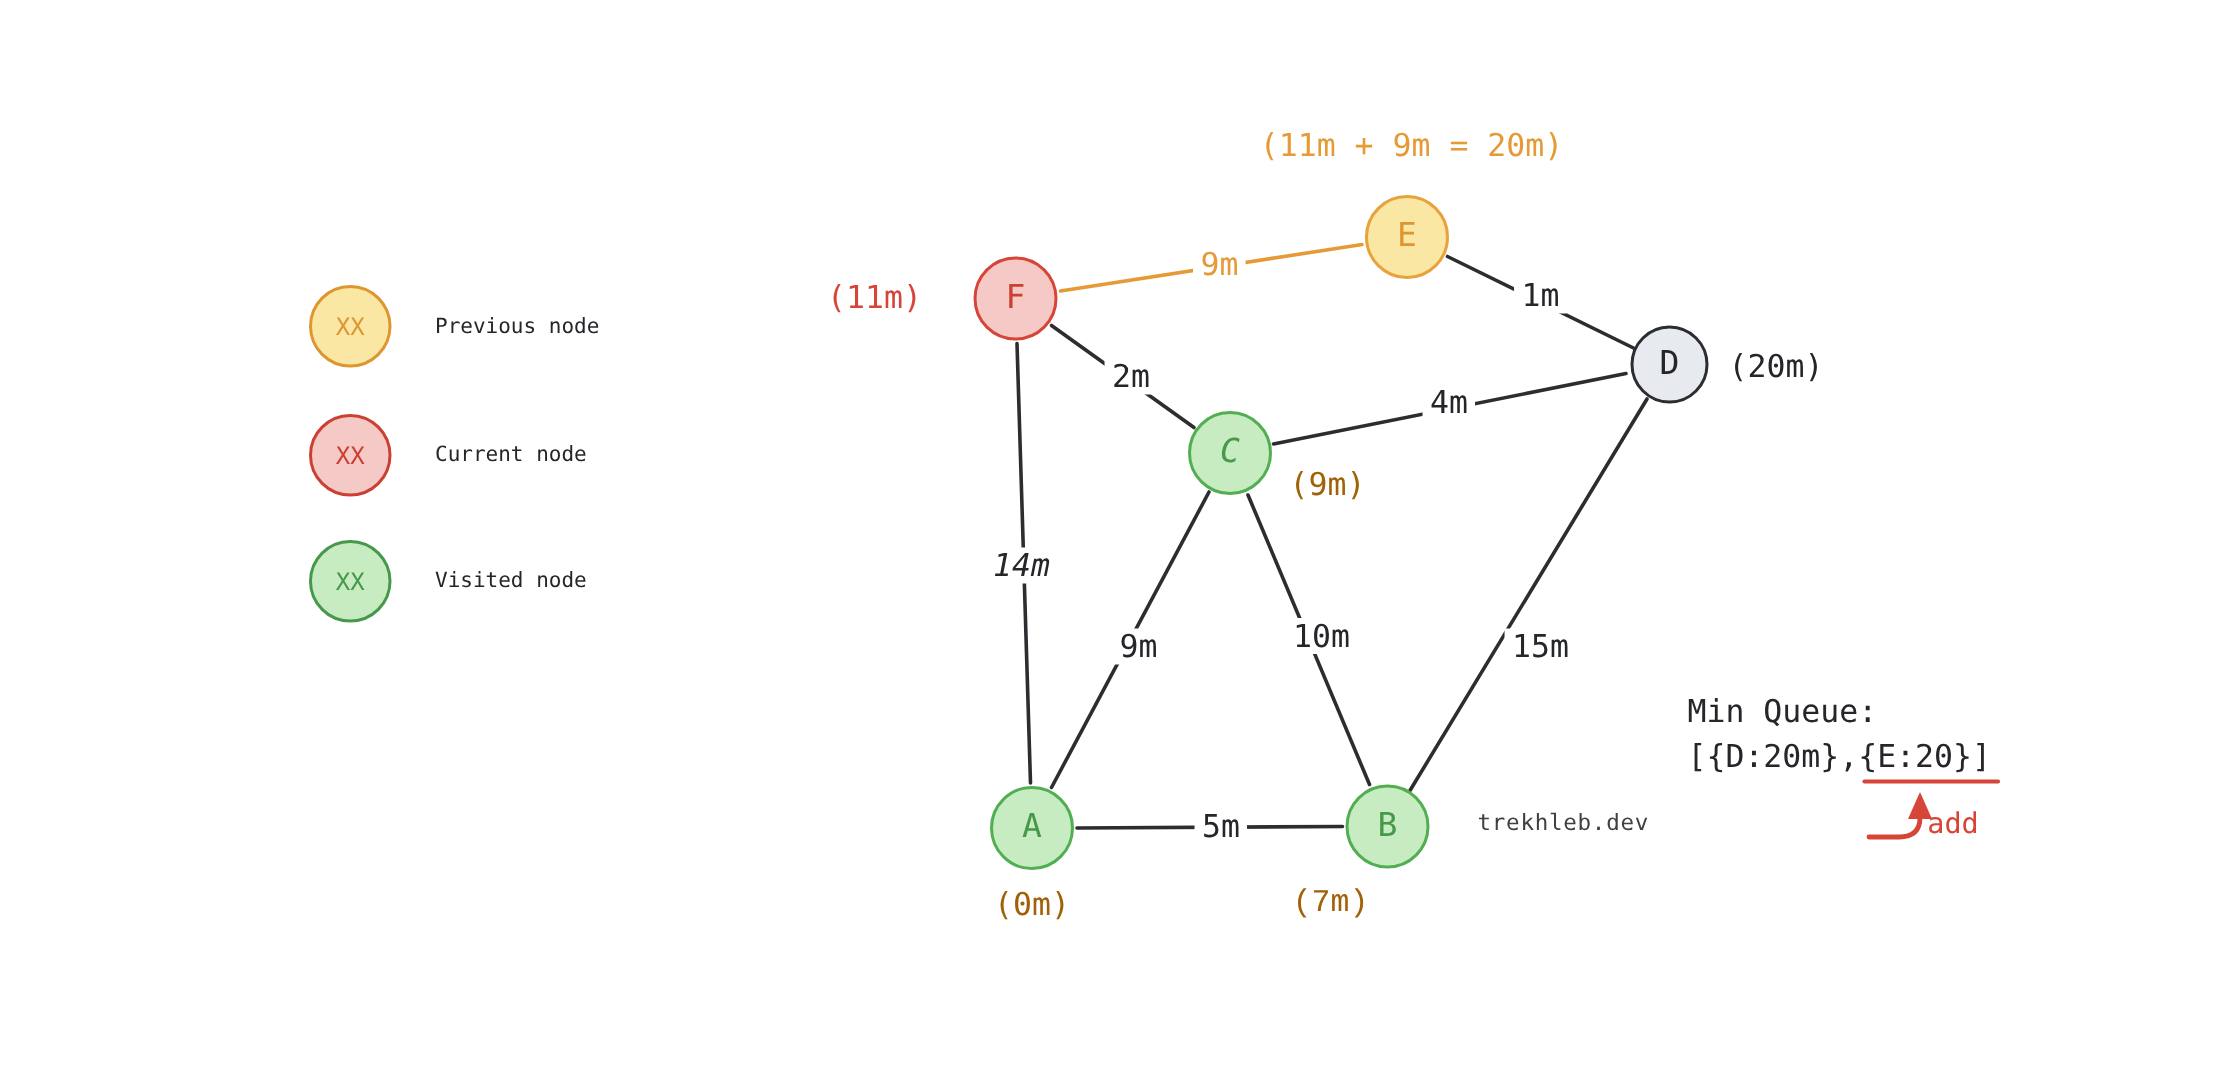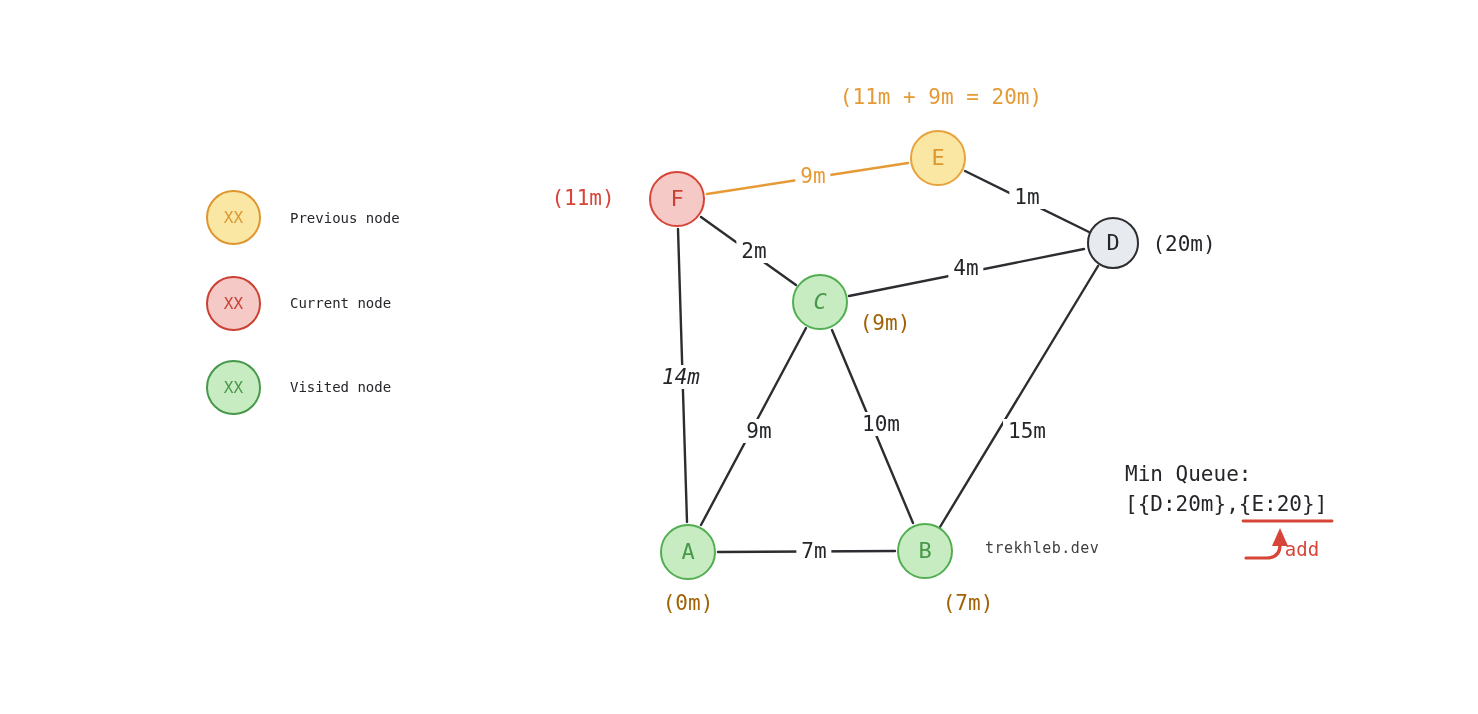--- a/index.html
+++ b/index.html
@@ -136,31 +136,31 @@
   </div>
   <div class="node state-visited" style="left:897px; top:523px;">
     <span class="node-label">B</span>
   </div>
 
   <span class="lbl c-orange" style="left:941px; top:97px;">(11m + 9m = 20m)</span>
   <span class="lbl c-red" style="left:583px; top:198px;">(11m)</span>
   <span class="lbl c-dark" style="left:1184px; top:244px;">(20m)</span>
   <span class="lbl c-green" style="left:885px; top:323px;">(9m)</span>
   <span class="lbl c-green" style="left:688px; top:603px;">(0m)</span>
-  <span class="lbl c-green" style="left:968px; top:603px;">(7m)</span>
+  <span class="lbl c-green" style="left:887px; top:603px;font-family:Liberation Mono, monospace;">(7m)</span>
 
   <span class="edge-lbl c-orange" style="left:813px; top:176px;">9m</span>
   <span class="edge-lbl c-dark" style="left:1027px; top:197px;">1m</span>
   <span class="edge-lbl c-dark" style="left:754px; top:251px;text-align:center;">2m</span>
   <span class="edge-lbl c-dark" style="left:966px; top:268px;">4m</span>
   <span class="edge-lbl c-dark" style="left:681px; top:377px;font-style:italic;">14m</span>
   <span class="edge-lbl c-dark" style="left:759px; top:431px;">9m</span>
   <span class="edge-lbl c-dark" style="left:881px; top:424px;">10m</span>
   <span class="edge-lbl c-dark" style="left:1027px; top:406px;margin-top:25px;">15m</span>
-  <span class="edge-lbl c-dark" style="left:814px; top:551px;">7m</span>
+  <span class="edge-lbl c-dark" style="left:814px; top:551px;">5m</span>
 
   <span class="queue-line c-dark" style="left:1125px; top:462px;text-align:right;">Min Queue:</span>
   <span class="queue-line c-dark" style="left:1125px; top:492px;">[{D:20m},{E:20}]</span>
   <span class="add-lbl c-red" style="left:1302px; top:549px;">add</span>
 
   <span class="watermark c-gray" style="left:985px; top:539px;">trekhleb.dev</span>
 
 </div>
 
 </body></html>

